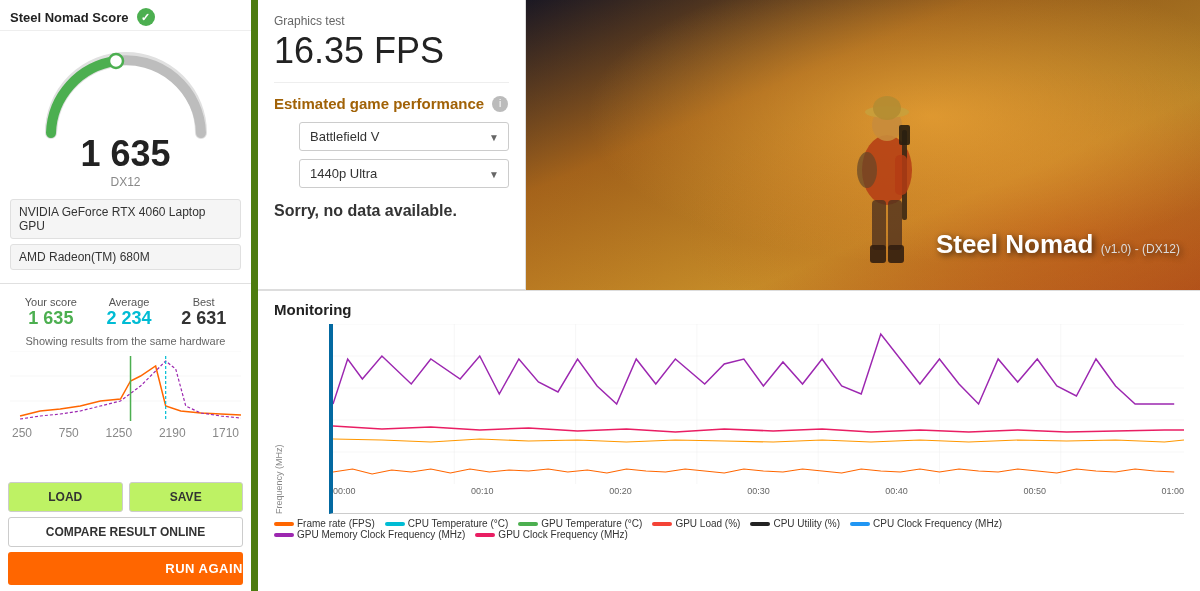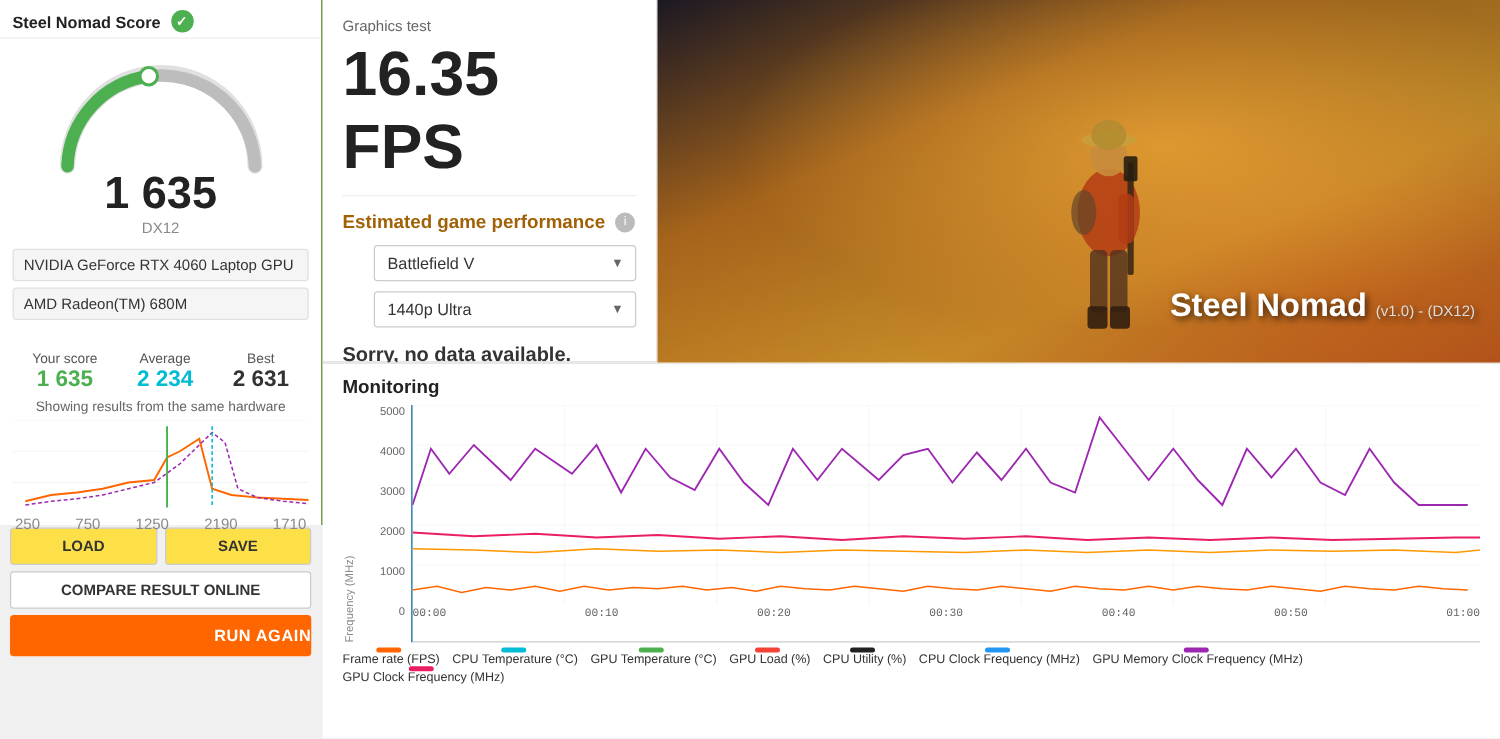--- a/index.html
+++ b/index.html
@@ -5,22 +5,22 @@
     * { box-sizing: border-box; margin: 0; padding: 0; }
     body { font-family: Arial, sans-serif; background: #f0f0f0; width: 1200px; height: 591px; overflow: hidden; display: flex; }
 
     
     #left-panel {
       width: 258px;
       min-width: 258px;
       background: #fff;
       display: flex;
       flex-direction: column;
-      border-right: 1px solid #4d7c0f;
-      height: 420px;
+      border-right: 7px solid #4d7c0f;
+      height: 591px;
     }
 
     .score-header {
       display: flex;
       align-items: center;
       padding: 8px 10px 4px 10px;
       font-size: 13px;
       font-weight: bold;
       color: #222;
       border-bottom: 1px solid #eee;
@@ -111,21 +111,21 @@
       padding: 6px 8px;
     }
     .btn-row {
       display: flex;
       gap: 6px;
       margin-bottom: 5px;
     }
     .btn-gray {
       flex: 1;
       padding: 7px 0;
-      background: #fde047;
+      background: #bef264;
       border: 1px solid #ccc;
       border-radius: 3px;
       font-size: 12px;
       font-weight: bold;
       color: #333;
       cursor: pointer;
       text-align: center;
     }
     .btn-outline {
       width: 100%;
@@ -170,21 +170,21 @@
 
     .graphics-test-box {
       width: 268px;
       min-width: 268px;
       background: #fff;
       border-right: 1px solid #ddd;
       border-bottom: 1px solid #ddd;
       padding: 14px 16px;
     }
     .gt-label { font-size: 12px; color: #666; margin-bottom: 2px; }
-    .gt-fps { font-size: 50px; font-weight: bold; color: #222; margin-bottom: 10px; }
+    .gt-fps { font-size: 36px; font-weight: normal; color: #222; margin-bottom: 10px; }
 
     .est-box {
       border-top: 1px solid #eee;
       padding-top: 12px;
     }
     .est-title-row {
       display: flex;
       align-items: center;
       margin-bottom: 10px;
     }
@@ -311,23 +311,22 @@
     }
     .y-axis-wrapper {
       display: flex;
       width: 55px;
       min-width: 55px;
     }
 
     .chart-inner {
       flex: 1;
       position: relative;
-      border-left: 1px solid #0369a1;
+      border-left: 4px solid #0369a1;
       border-bottom: 1px solid #ccc;
-      font-family: Liberation Mono, monospace;
     }
 
     .chart-svg {
       width: 100%;
       height: 160px;
       display: block;
     }
 
     .x-axis {
       display: flex;
@@ -344,21 +343,20 @@
       gap: 0;
       font-size: 10px;
       color: #333;
       margin-top: 4px;
     }
     .legend-item {
       display: flex;
       align-items: center;
       margin-right: 10px;
       white-space: nowrap;
-      flex-direction: column;
     }
     .legend-dot {
       width: 20px;
       height: 4px;
       margin-right: 3px;
       border-radius: 2px;
     }
 
     
     .gauge-svg { overflow: visible; }
@@ -516,28 +514,20 @@
   </div>
 
   <div class="monitoring-section">
     <div class="monitoring-title">Monitoring</div>
 
     <div class="chart-area">
       <div class="y-axis-wrapper">
         <div class="y-axis-title">
           <span>Frequency (MHz)</span>
         </div>
-        <div class="y-axis-label">
-          <span>5000</span>
-          <span>4000</span>
-          <span>3000</span>
-          <span>2000</span>
-          <span>1000</span>
-          <span>0</span>
-        </div>
       </div>
       <div class="chart-inner">
         <svg class="chart-svg" viewBox="0 0 870 160" preserveAspectRatio="none">
 
           <line x1="0" y1="0" x2="870" y2="0" stroke="#eee" stroke-width="0.5"></line>
           <line x1="0" y1="32" x2="870" y2="32" stroke="#eee" stroke-width="0.5"></line>
           <line x1="0" y1="64" x2="870" y2="64" stroke="#eee" stroke-width="0.5"></line>
           <line x1="0" y1="96" x2="870" y2="96" stroke="#eee" stroke-width="0.5"></line>
           <line x1="0" y1="128" x2="870" y2="128" stroke="#eee" stroke-width="0.5"></line>
 

